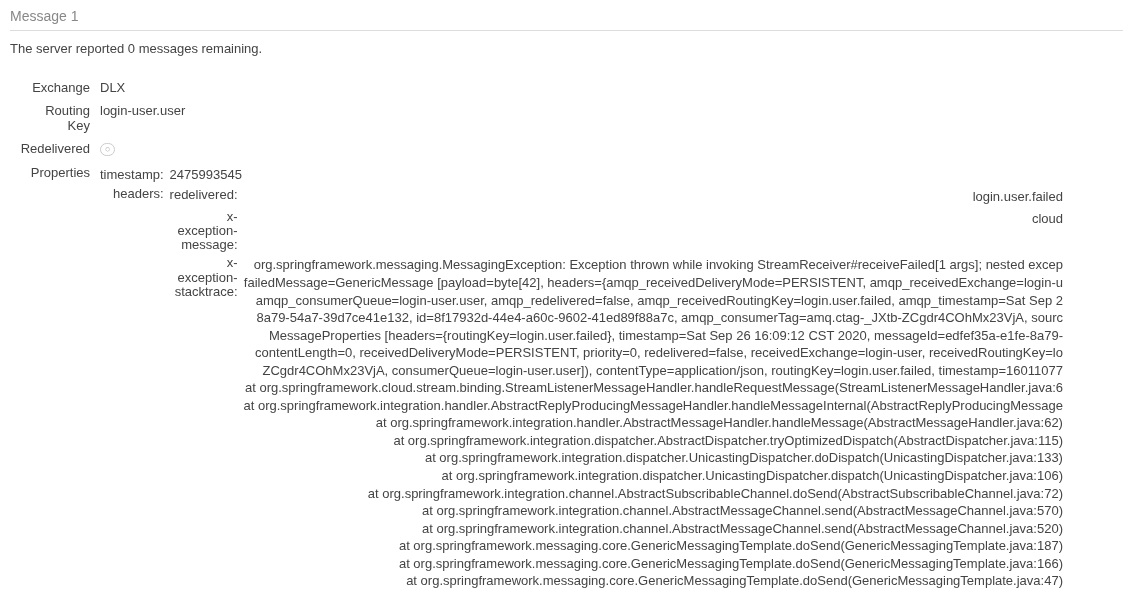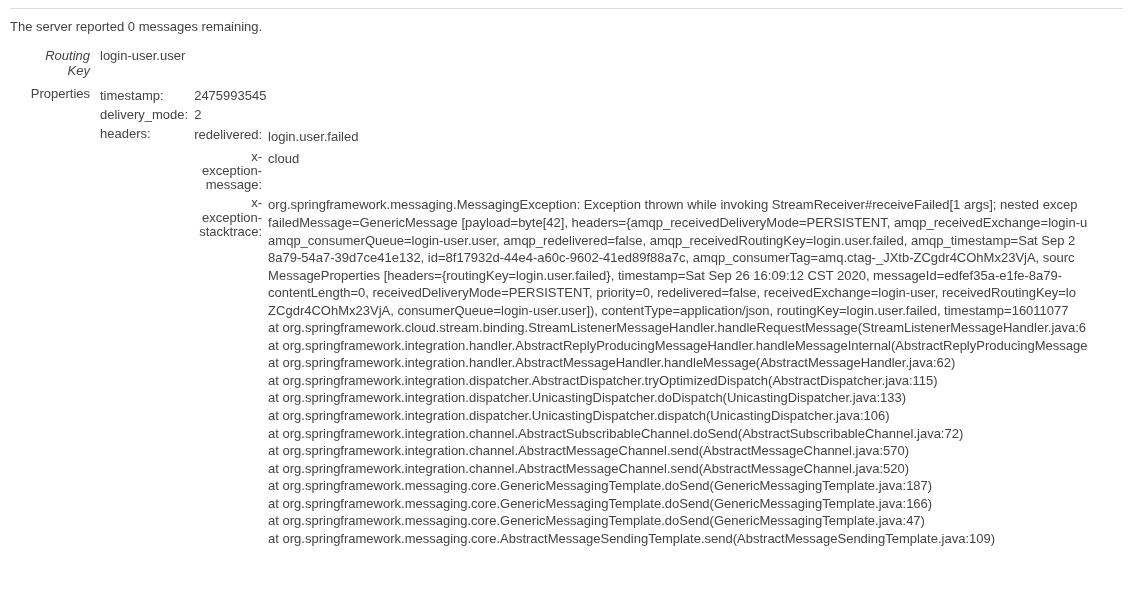--- a/index.html
+++ b/index.html
@@ -26,21 +26,21 @@
       margin-bottom: 6px;
     }
     hr.sep {
       border: none;
       border-top: 1px solid #ddd;
       margin-bottom: 10px;
     }
     .subtitle {
       font-size: 13px;
       color: #444;
-      margin-bottom: 10px;
+      margin-bottom: 20px;
     }
     table.main-table {
       border-collapse: collapse;
     }
     table.main-table > tbody > tr > th {
       text-align: right;
       vertical-align: top;
       font-weight: 400;
       color: #444;
       padding: 4px 10px 4px 0;
@@ -60,21 +60,21 @@
       line-height: 9px;
       padding: 1px 4px;
       color: #aaa;
       position: relative;
       top: -1px;
     }
     table.props {
       border-collapse: collapse;
     }
     table.props > tbody > tr > th {
-      text-align: left;
+      text-align: right;
       vertical-align: top;
       font-weight: 400;
       color: #444;
       padding: 2px 6px 2px 0;
       white-space: nowrap;
     }
     table.props > tbody > tr > td {
       vertical-align: top;
       padding: 2px 0;
       color: #444;
@@ -91,50 +91,58 @@
       white-space: nowrap;
       line-height: 1.1;
     }
     table.hdrs > tbody > tr > td {
       vertical-align: top;
       padding: 2px 0;
       color: #444;
       line-height: 1.35;
       font-size: 13px;
       white-space: pre-wrap;
+      text-align: right;
     }
   </style>
 </head>
 <body>
 
 <div class="container">
+  <div class="title">Message 1</div>
   <hr class="sep">
   <div class="subtitle">
     <span>The server reported </span><span>0</span><span> messages remaining.</span>
   </div>
 
   <table class="main-table">
     <tbody>
       <tr>
-        <th style="white-space:pre;font-style:italic;">Routing
+        <th>Exchange</th>
+        <td>DLX</td>
+      </tr>
+      <tr>
+        <th style="white-space:pre;">Routing
 Key</th>
         <td>login-user.user</td>
+      </tr>
+      <tr>
+        <th>Redelivered</th>
+        <td>
+          <span class="pill">○</span>
+        </td>
       </tr>
       <tr>
         <th>Properties</th>
         <td>
           <table class="props">
             <tbody>
               <tr>
                 <th>timestamp:</th>
                 <td>2475993545</td>
-              </tr>
-              <tr>
-                <th>delivery_mode:</th>
-                <td>2</td>
               </tr>
               <tr>
                 <th>headers:</th>
                 <td>
                   <table class="hdrs">
                     <tbody>
                       <tr>
                         <th>redelivered:</th>
                         <td>login.user.failed</td>
                       </tr>

